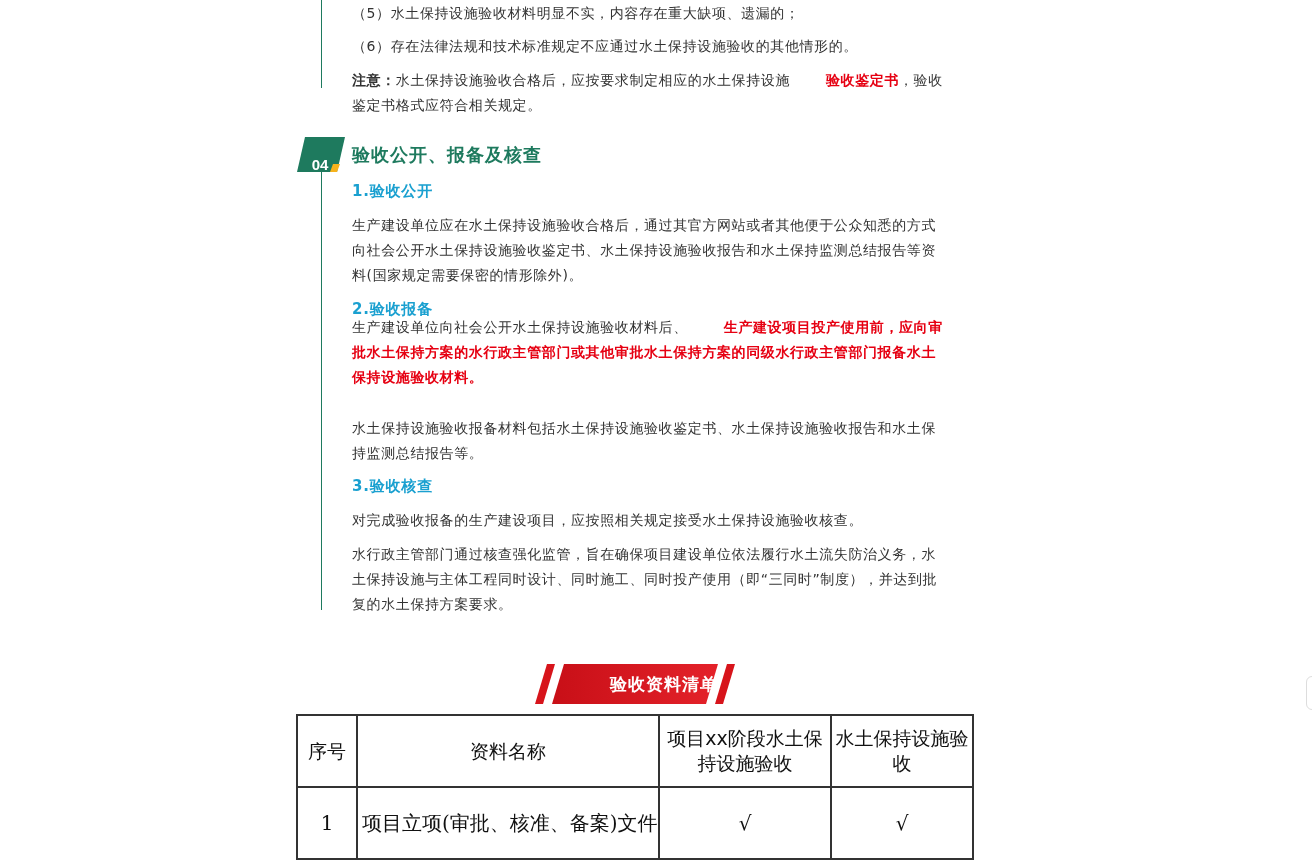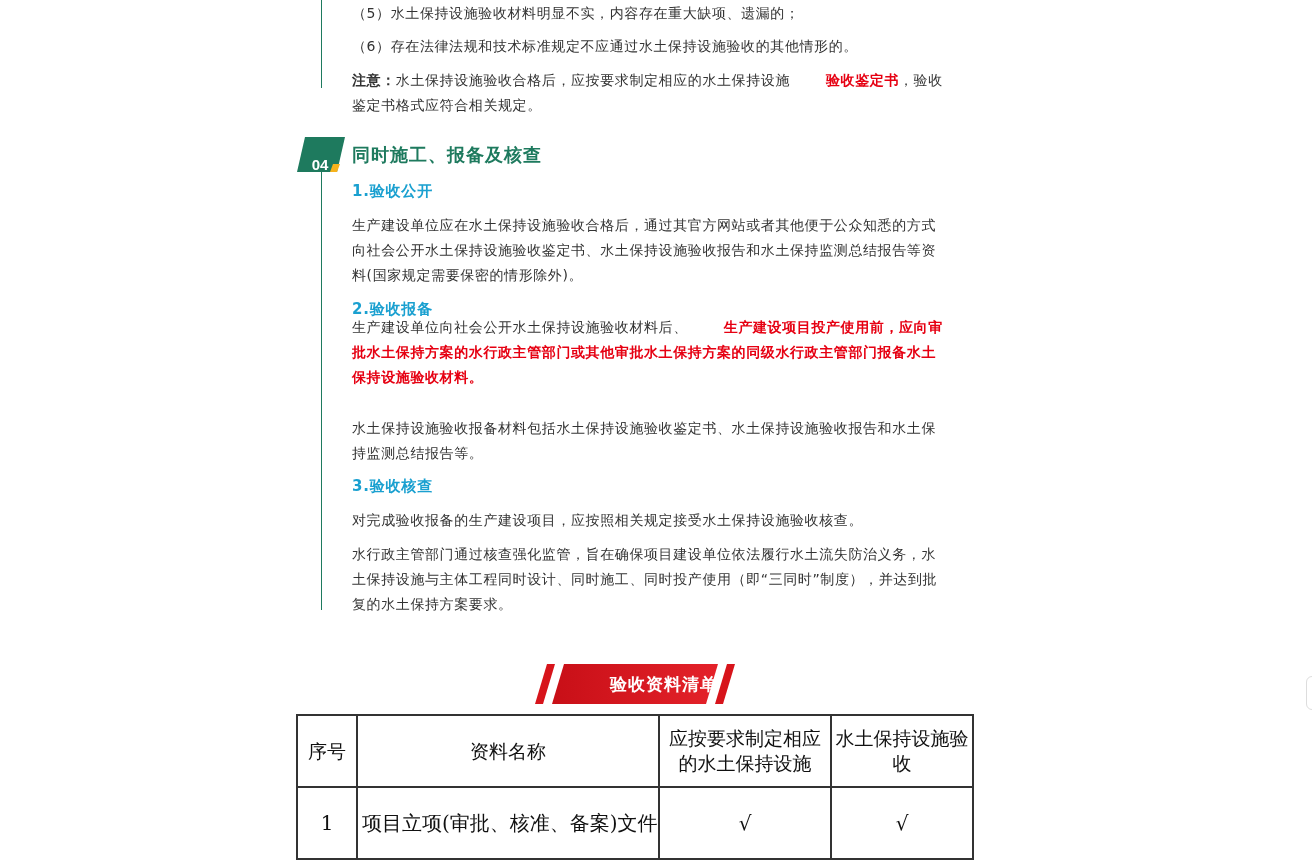--- a/index.html
+++ b/index.html
@@ -54,21 +54,21 @@
 <div class="p" style="top:34px;">（6）存在法律法规和技术标准规定不应通过水土保持设施验收的其他情形的。</div>
 <div class="p" style="top:68px;">
   <span class="bold">注意：</span><span>水土保持设施验收合格后，应按要求制定相应的水土保持设施</span><span class="red">验收鉴定书</span><span>，验收鉴定书格式应符合相关规定。</span>
 </div>
 
 <div class="num-badge">
   <div class="bg"></div>
   <div class="txt">04</div>
   <div class="corner"></div>
 </div>
-<div class="h2">同时施工、报备及核查</div>
+<div class="h2">验收公开、报备及核查</div>
 
 <div class="h3" style="top:180px;">1.验收公开</div>
 <div class="p" style="top:213px;">生产建设单位应在水土保持设施验收合格后，通过其官方网站或者其他便于公众知悉的方式向社会公开水土保持设施验收鉴定书、水土保持设施验收报告和水土保持监测总结报告等资料(国家规定需要保密的情形除外)。</div>
 
 <div class="h3" style="top:298px;">2.验收报备</div>
 <div class="p" style="top:315px;">
   <span>生产建设单位向社会公开水土保持设施验收材料后、</span><span class="red">生产建设项目投产使用前，应向审批水土保持方案的水行政主管部门或其他审批水土保持方案的同级水行政主管部门报备水土保持设施验收材料。</span>
 </div>
 <div class="p" style="top:416px;">水土保持设施验收报备材料包括水土保持设施验收鉴定书、水土保持设施验收报告和水土保持监测总结报告等。</div>
 
@@ -81,21 +81,21 @@
   <div class="main"></div>
   <div class="s2"></div>
   <div class="label">验收资料清单</div>
 </div>
 
 <table class="doc">
   <tbody>
       <tr>
     <th class="c-num">序号</th>
     <th class="c-name" style="text-align:center;padding-left:0 !important;">资料名称</th>
-    <th class="c-a">应按要求制定相应的水土保持设施</th>
+    <th class="c-a">项目xx阶段水土保持设施验收</th>
     <th class="c-b">水土保持设施验收</th>
   </tr>
   <tr>
     <td class="c-num">1</td>
     <td class="c-name">项目立项(审批、核准、备案)文件</td>
     <td class="c-a">√</td>
     <td class="c-b">√</td>
   </tr>
 </tbody>
   </table>

